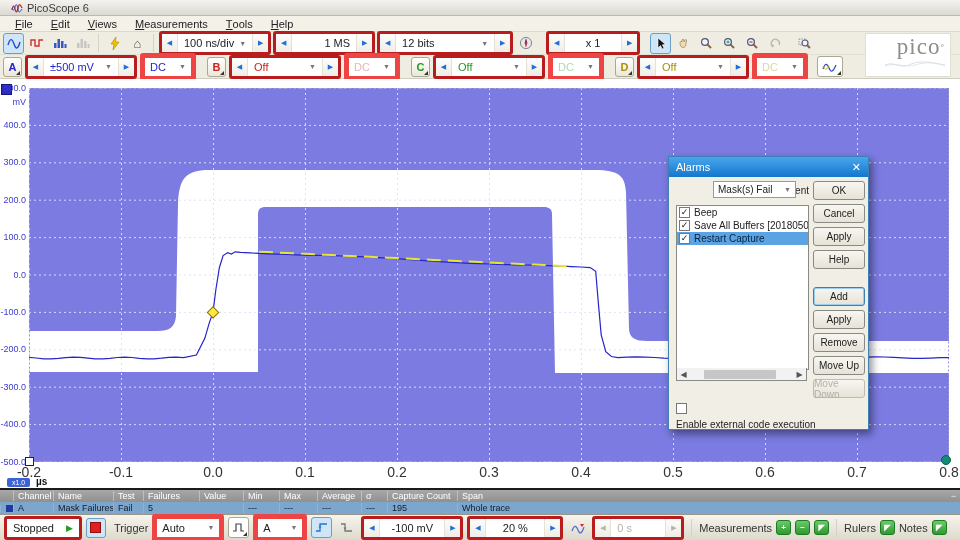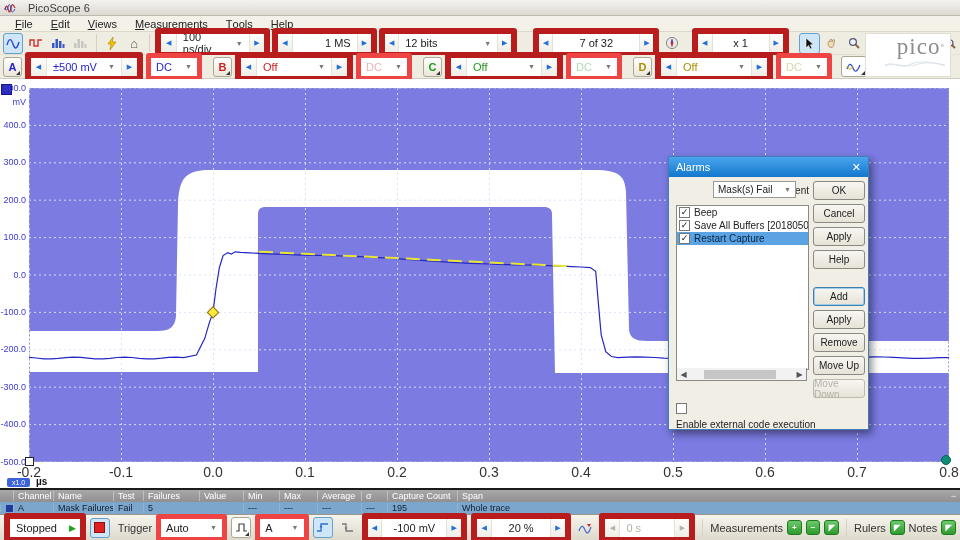--- a/index.html
+++ b/index.html
@@ -2,31 +2,31 @@
 <html><head>
 <meta charset="utf-8">
 <style>
   html,body{margin:0;padding:0;background:#ffffff;}
   .app{position:relative;width:960px;height:540px;overflow:hidden;
        font-family:"Liberation Sans",sans-serif;font-size:11px;color:#222;background:#fff;}
 
   
   .titlebar{position:absolute;left:0;top:0;width:960px;height:16px;
     background:linear-gradient(#f4f3f0,#dcd9d1);border-bottom:1px solid #bdbab0;
-    display:flex;align-items:center;padding-left:4px;box-sizing:border-box;gap:12px;color:#3a3a3a;}
+    display:flex;align-items:center;padding-left:11px;box-sizing:border-box;gap:4px;color:#3a3a3a;}
   .menubar{position:absolute;left:0;top:16px;width:960px;height:16px;
     background:#f3f1e8;border-bottom:1px solid #dcd8ca;display:flex;align-items:center;padding-left:6px;box-sizing:border-box;}
   .menu-item{padding:0 9px;height:100%;display:flex;align-items:center;cursor:default;}
 
   .toolbar1{position:absolute;left:0;top:32px;width:960px;height:23px;background:#efece2;
     border-bottom:1px solid #e2dfd3;display:flex;align-items:center;padding-left:3px;box-sizing:border-box;gap:2px;}
   .toolbar2{position:absolute;left:0;top:55px;width:960px;height:24px;background:#efece2;
     border-bottom:1px solid #cfccc0;display:flex;align-items:center;padding-left:3px;box-sizing:border-box;gap:3px;}
 
-  .grp{display:inline-flex;align-items:center;height:18px;background:#fff;border:6px solid #b91c1c;border-radius:3px;overflow:hidden;}
+  .grp{display:inline-flex;align-items:center;height:18px;background:#fff;border:3px solid #b91c1c;border-radius:3px;overflow:hidden;}
   .spin{width:15px;height:100%;display:flex;align-items:center;justify-content:center;color:#1f6fd6;font-size:7px;
         background:linear-gradient(#fdfdfb,#efede6);cursor:pointer;}
   .val{padding:0 6px;font-size:11px;background:#fff;height:100%;display:flex;align-items:center;gap:5px;border-left:1px solid #e4e1d6;border-right:1px solid #e4e1d6;}
   .caret{font-size:7px;color:#777;}
   .dd{display:inline-flex;align-items:center;justify-content:space-between;height:18px;background:#fff;
       border:5px solid #ef4444;border-radius:3px;padding:0 5px;gap:6px;}
   .ib{width:19px;height:19px;display:flex;align-items:center;justify-content:center;border:1px solid transparent;border-radius:3px;position:relative;}
   .ib.sel{background:#cfe6f8;border-color:#66a0cc;}
   .ib.dis{opacity:.45;}
   .vsep{width:1px;height:18px;background:#d5d2c5;margin:0 3px;}
@@ -178,27 +178,20 @@
 
     <span class="grp">
       <span class="spin">◀</span>
       <span class="val" style="min-width:86px;">
           <span>12 bits</span>
           <span class="caret" style="margin-left:auto">▼</span>
         </span>
       <span class="spin">▶</span>
     </span>
 
-    <span class="grp" style="margin-left:14px;">
-      <span class="spin">◀</span>
-      <span class="val" style="min-width:74px;justify-content:center;">
-          <span>7 of 32</span>
-        </span>
-      <span class="spin">▶</span>
-    </span>
     <span class="ib">
       <svg width="14" height="14" viewBox="0 0 14 14">
           <circle cx="7" cy="7" r="5.6" fill="#e8e8e8" stroke="#888"></circle>
           <polygon points="7,2.4 8.4,7 7,11.6 5.6,7" fill="#c03030"></polygon>
           <polygon points="7,2.4 5.6,7 7,5.6 8.4,7" fill="#304ac0"></polygon>
         </svg>
     </span>
 
     <span class="grp" style="margin-left:8px;">
       <span class="spin">◀</span>

